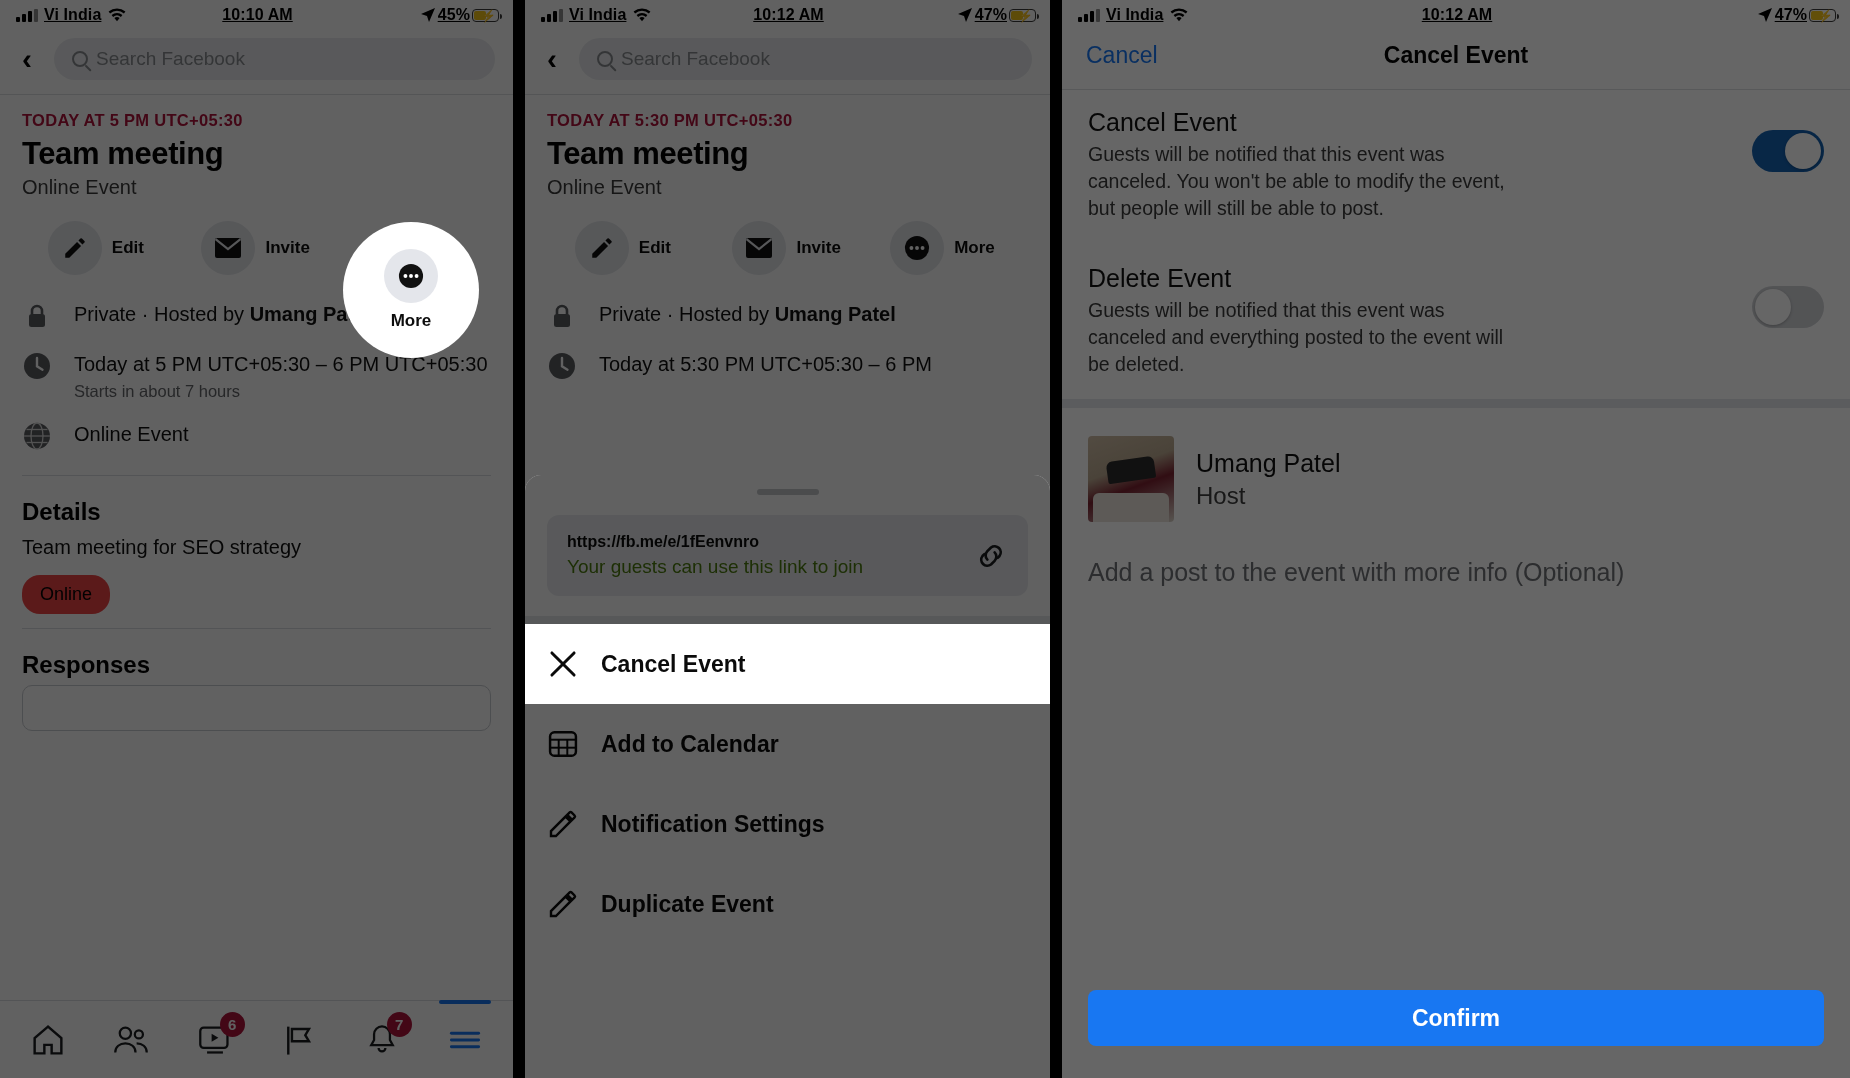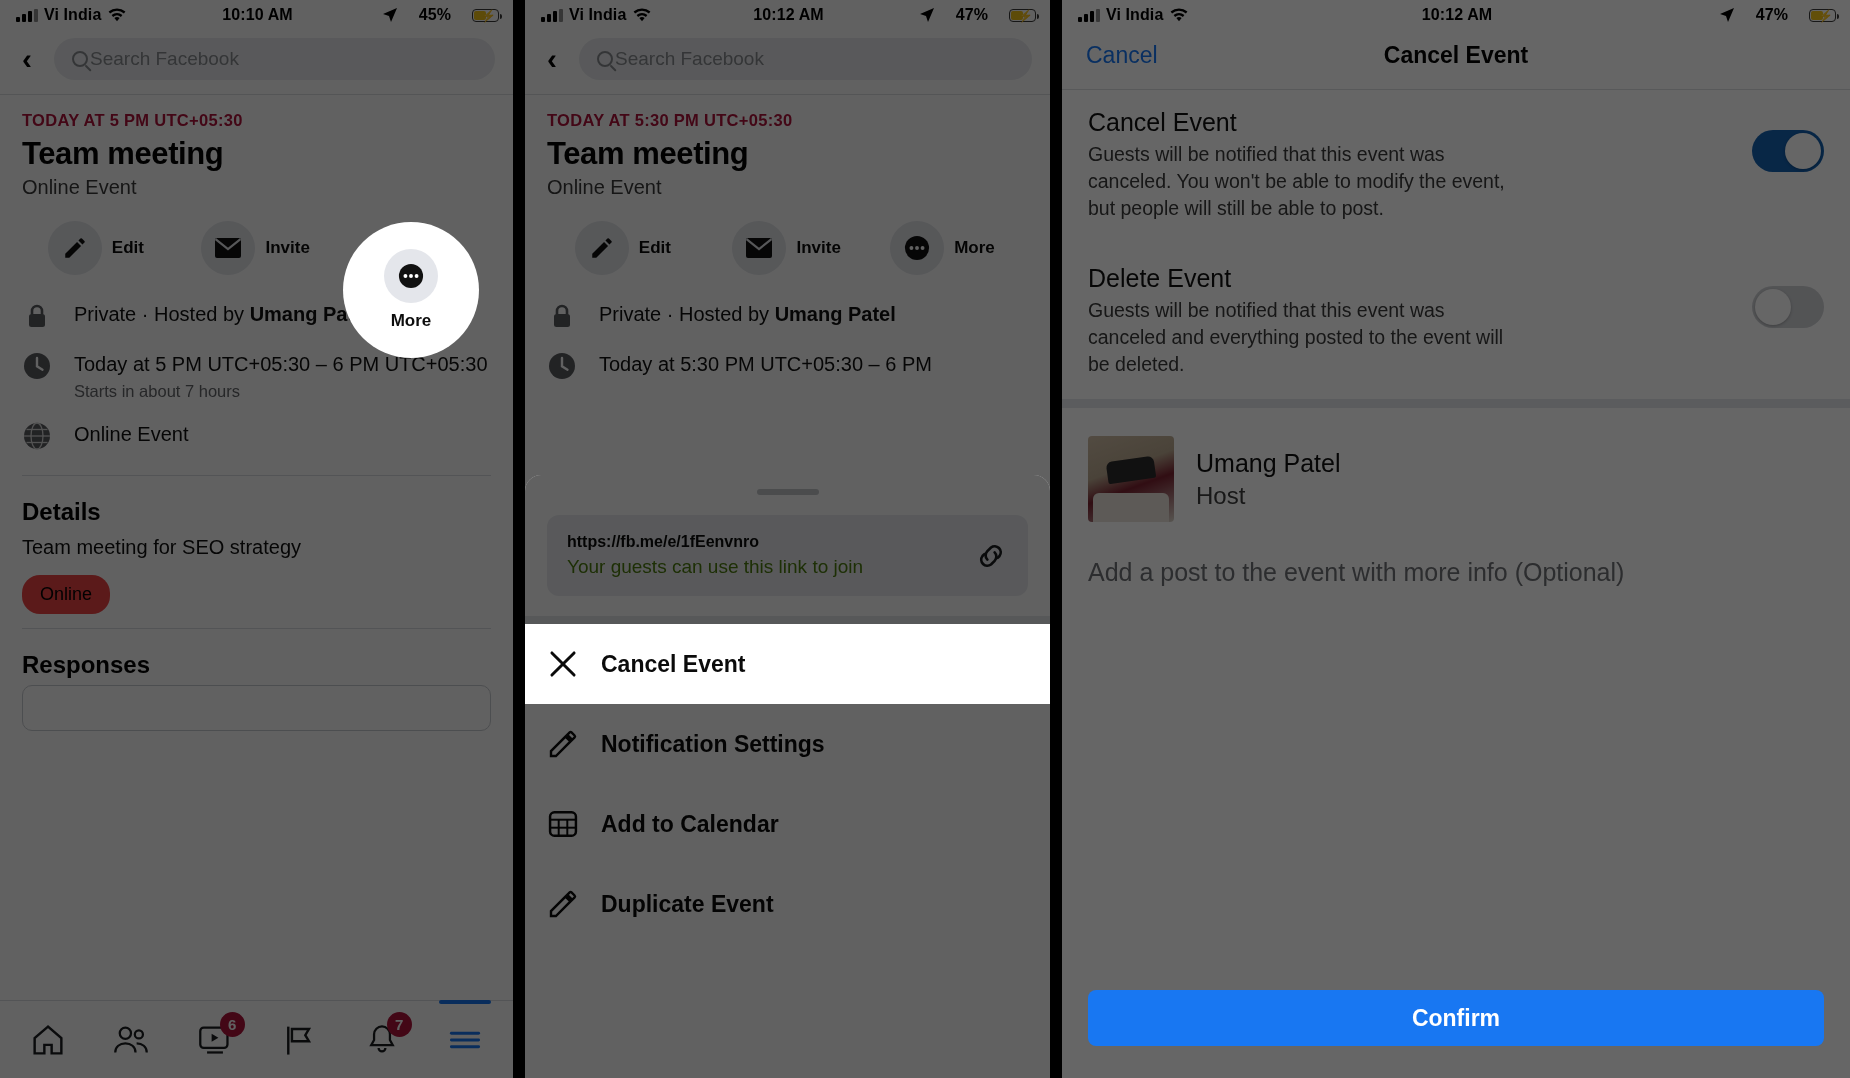--- a/index.html
+++ b/index.html
@@ -20,25 +20,25 @@
 
   
   .dim { position: absolute; inset: 0; background: rgba(0,0,0,0.62); z-index: 40; pointer-events: none; }
 
   .content { position: absolute; inset: 0; background: #fff; color: #050505; }
 
   
   .statusbar {
     height: 30px; display: flex; align-items: center;
     padding: 0 14px 0 16px; font-size: 17px; font-weight: bold;
-    color: #000; letter-spacing: .1px;
+    color: #000; letter-spacing: .1px; text-decoration: underline;
   }
   .sb-left { display: flex; align-items: center; gap: 6px; flex: 1 1 0; }
   .sb-center { flex: 0 0 auto; font-size: 16px; }
-  .sb-right { display: flex; align-items: center; gap: 21px; flex: 1 1 0; justify-content: flex-end; }
+  .sb-right { display: flex; align-items: center; gap: 2px; flex: 1 1 0; justify-content: flex-end; }
   .sig { display: inline-flex; align-items: flex-end; gap: 2px; height: 13px; }
   .sig i { display:block; width:4px; background:#000; border-radius:1px; }
   .sig i:nth-child(1){height:5px}
   .sig i:nth-child(2){height:8px}
   .sig i:nth-child(3){height:11px}
   .sig i:nth-child(4){height:13px; background:#8e8e8e}
   .carrier { font-size: 16px; font-weight: bold; }
   .wifi { font-size: 16px; }
   .loc { font-size: 15px; transform: rotate(0deg); }
   .pct { font-size: 16px; font-weight: bold; }
@@ -51,21 +51,21 @@
     background:#3c3c3c; border-radius:0 2px 2px 0;
   }
   .batt .fill { position:absolute; left:1px; top:1px; bottom:1px; width:12px; background:#f5c518; border-radius:2px; }
   .batt .bolt { position:absolute; left:8px; top:-1px; font-size:12px; color:#000; line-height:15px; }
 
   
   .searchbar { display: flex; align-items: center; gap: 14px; padding: 8px 18px 14px 14px; }
   .backchev { font-size: 30px; font-weight: 700; line-height: 1; width: 26px; text-align:center; color:#050505; }
   .searchfield {
     flex: 1; height: 42px; background: #e9ebee; border-radius: 21px;
-    display: flex; align-items: center; gap: 2px; padding: 0 18px;
+    display: flex; align-items: center; gap: 8px; padding: 0 18px;
     color: #8a8d91; font-size: 19px;
   }
   .mag { width: 16px; height: 16px; border: 2.4px solid #8a8d91; border-radius: 50%; position: relative; flex:none;}
   .mag::after { content:""; position:absolute; right:-6px; bottom:-4px; width:8px; height:2.4px; background:#8a8d91; transform: rotate(45deg); border-radius:2px;}
 
   .divider { height: 1px; background: #dddfe2; }
 
   
   .evt { padding: 16px 22px 0 22px; }
   .evt-date { color: #b0143c; font-size: 16.5px; font-weight: bold; letter-spacing: .3px; }
@@ -529,29 +529,20 @@
       <div class="menu-item hl">
         <span>
           <svg width="32" height="32" viewBox="0 0 26 26">
               <g stroke="#0b0b0b" stroke-width="2.4" stroke-linecap="round">
                 <line x1="4" y1="4" x2="22" y2="22"></line>
                 <line x1="22" y1="4" x2="4" y2="22"></line>
               </g>
             </svg>
         </span>
         <span>Cancel Event</span>
-      </div>
-
-      <div class="menu-item">
-        <span>
-          <svg width="32" height="32" viewBox="0 0 24 24">
-              <path d="M3 17.3V21h3.7L17.6 10.1l-3.7-3.7L3 17.3zM20.7 7a1 1 0 0 0 0-1.4l-2.3-2.3a1 1 0 0 0-1.4 0l-1.8 1.8 3.7 3.7L20.7 7z" fill="none" stroke="#0b0b0b" stroke-width="1.8"></path>
-            </svg>
-        </span>
-        <span>Notification Settings</span>
       </div>
 
       <div class="menu-item">
         <span>
           <svg width="32" height="32" viewBox="0 0 26 26">
               <rect x="2.5" y="3.5" width="21" height="19" rx="3.5" fill="none" stroke="#0b0b0b" stroke-width="2"></rect>
               <g stroke="#0b0b0b" stroke-width="1.6">
                 <line x1="2.5" y1="9.5" x2="23.5" y2="9.5"></line>
                 <line x1="2.5" y1="16" x2="23.5" y2="16"></line>
                 <line x1="9.5" y1="9.5" x2="9.5" y2="22.5"></line>
@@ -561,20 +552,29 @@
         </span>
         <span>Add to Calendar</span>
       </div>
 
       <div class="menu-item">
         <span>
           <svg width="32" height="32" viewBox="0 0 24 24">
               <path d="M3 17.3V21h3.7L17.6 10.1l-3.7-3.7L3 17.3zM20.7 7a1 1 0 0 0 0-1.4l-2.3-2.3a1 1 0 0 0-1.4 0l-1.8 1.8 3.7 3.7L20.7 7z" fill="none" stroke="#0b0b0b" stroke-width="1.8"></path>
             </svg>
         </span>
+        <span>Notification Settings</span>
+      </div>
+
+      <div class="menu-item">
+        <span>
+          <svg width="32" height="32" viewBox="0 0 24 24">
+              <path d="M3 17.3V21h3.7L17.6 10.1l-3.7-3.7L3 17.3zM20.7 7a1 1 0 0 0 0-1.4l-2.3-2.3a1 1 0 0 0-1.4 0l-1.8 1.8 3.7 3.7L20.7 7z" fill="none" stroke="#0b0b0b" stroke-width="1.8"></path>
+            </svg>
+        </span>
         <span>Duplicate Event</span>
       </div>
     </div>
   </div>
 
   <div class="panel gap"></div>
 
   <div class="panel p3">
     <div class="content">
 

